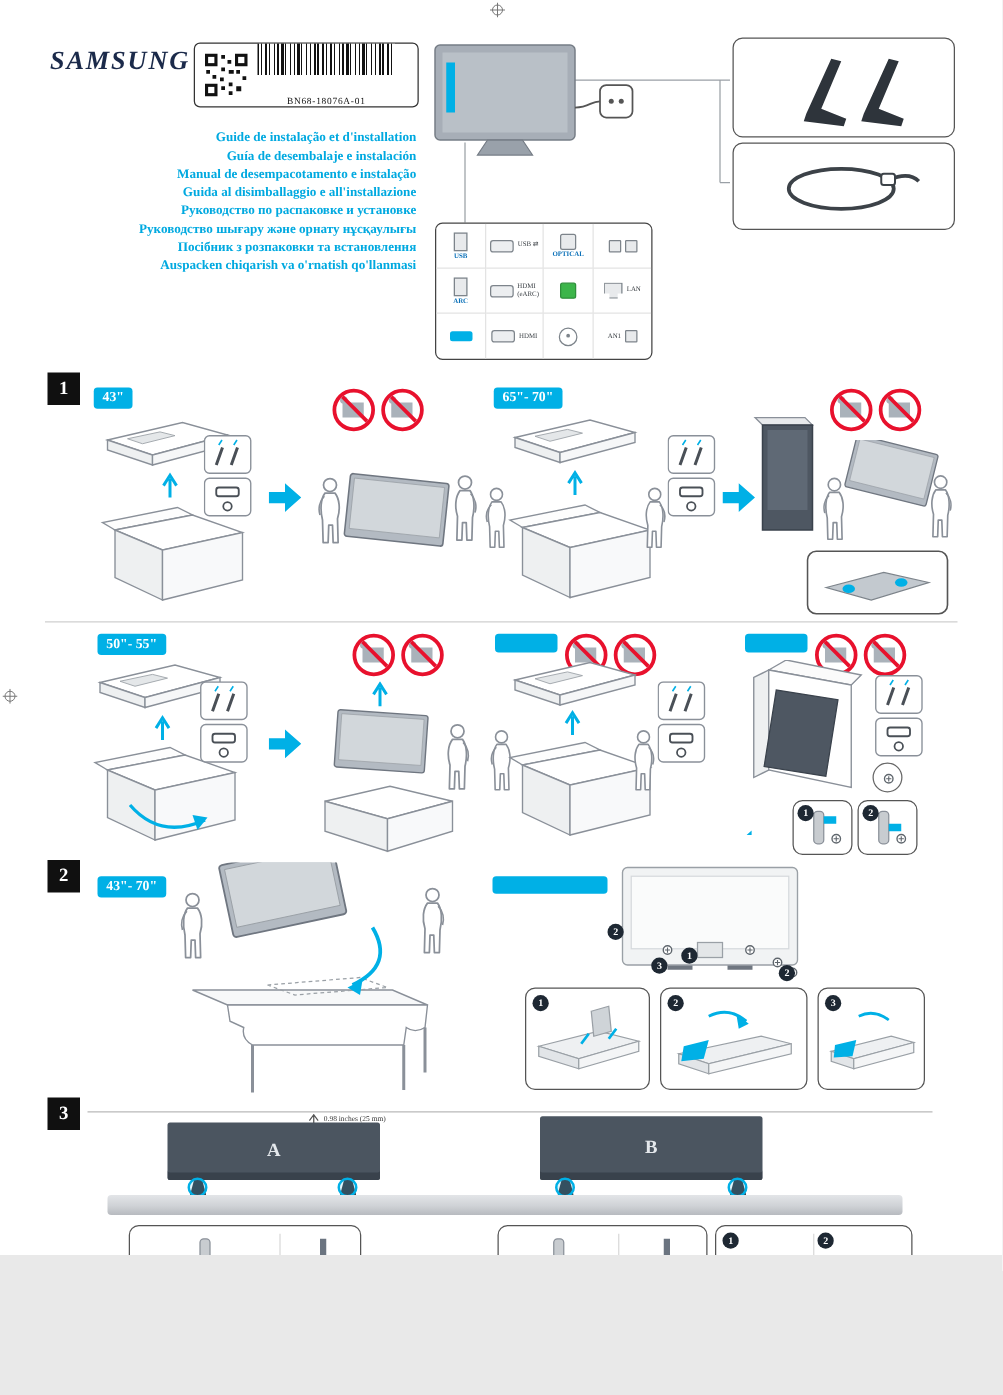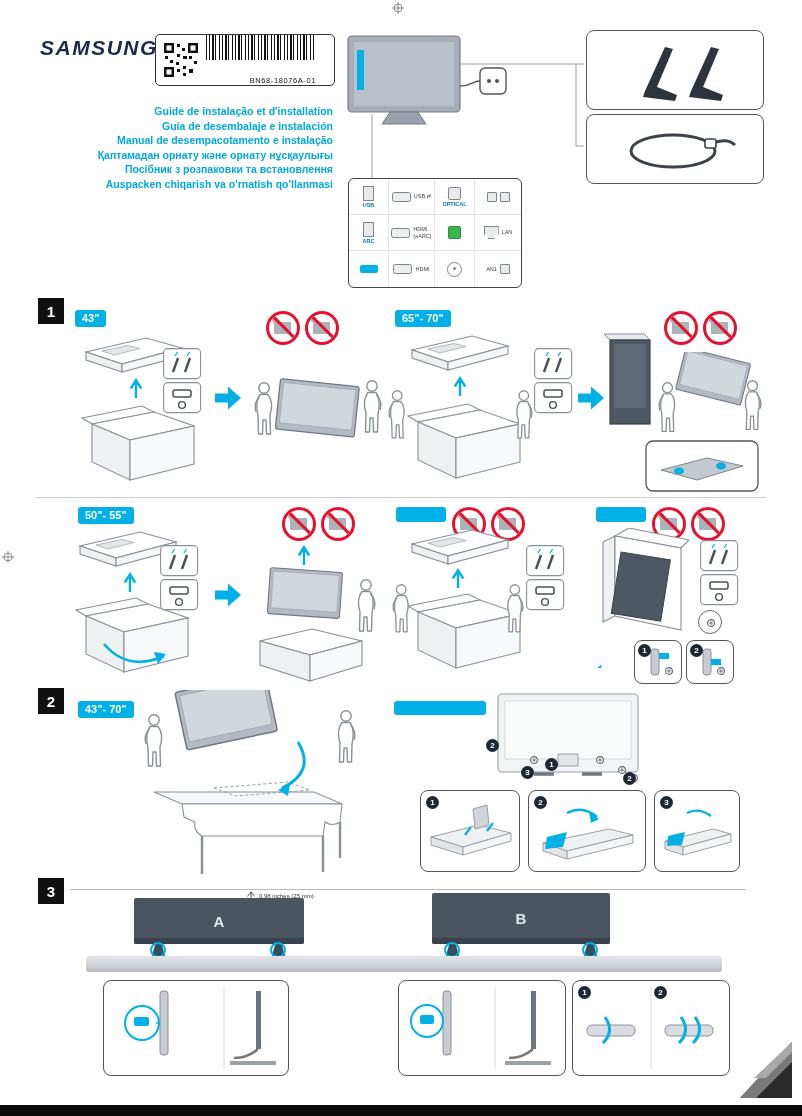--- a/index.html
+++ b/index.html
@@ -1,25 +1,25 @@
 <!DOCTYPE html>
 <html><head>
 <meta charset="utf-8">
 <style>
   html,body{margin:0;padding:0;background:#e9e9e9;}
-  .page{position:relative;width:802px;height:1116px;background:#ffffff;overflow:hidden;
-        font-family:Liberation Sans, sans-serif;color:#222;}
+  .page{position:relative;width:802px;height:1004px;background:#ffffff;overflow:hidden;
+        font-family:Liberation Serif, serif;color:#222;}
   .abs{position:absolute;}
 
   
   .logo{font-weight:bold;font-size:21px;letter-spacing:1.5px;color:#1b2a4a;font-style:italic;}
   .codebox{border:1.2px solid #333;border-radius:5px;display:flex;align-items:center;padding:5px 7px;gap:7px;background:#fff;}
   .barcode{width:110px;height:25px;
     background:repeating-linear-gradient(90deg,#111 0 1px,#fff 1px 3px,#111 3px 4px,#fff 4px 6px,#111 6px 8px,#fff 8px 9px,#111 9px 10px,#fff 10px 13px);}
-  .pn{font-size:7.5px;letter-spacing:.6px;text-align:right;margin-top:16px;color:#111;}
+  .pn{font-size:7.5px;letter-spacing:.6px;text-align:center;margin-top:16px;color:#111;}
   .titles{text-align:right;line-height:14.6px;font-size:10.5px;font-weight:bold;color:#00a9e0;}
 
   
   .pp{border:1.3px solid #444;border-radius:6px;background:#fff;display:grid;
       grid-template-columns:40px 46px 40px 46px;grid-auto-rows:36px;overflow:hidden;}
   .pcell{display:flex;flex-direction:column;align-items:center;justify-content:center;
          border-right:1px solid #e3e3e3;border-bottom:1px solid #e3e3e3;gap:1px;}
   .pcell.row{flex-direction:row;gap:3px;}
   .pcell:nth-child(4n){border-right:none;}
   .pcell:nth-child(n+9){border-bottom:none;}
@@ -147,21 +147,23 @@
     <div>
       <div class="barcode"></div>
       <div class="pn">BN68-18076A-01</div>
     </div>
   </div>
 
   <div class="abs titles" style="left:63px;top:104px;width:270px">
     <div>Guide de instalação et d'installation</div>
     <div>Guía de desembalaje e instalación</div>
     <div>Manual de desempacotamento e instalação</div>
-    <div>Қаптамадан орнату және орнату нұсқаулығы</div>
+    <div>Guida al disimballaggio e all'installazione</div>
+    <div>Руководство по распаковке и установке</div>
+    <div>Руководство шығару және орнату нұсқаулығы</div>
     <div>Посібник з розпаковки та встановлення</div>
     <div>Auspacken chiqarish va o'rnatish qo'llanmasi</div>
   </div>
 
   <svg class="abs" style="left:340px;top:28px" width="250" height="152">
     <path d="M120,36 H244 M236,36 V118 M236,118 H244" fill="none" stroke="#9aa0a6" stroke-width="1"></path>
     <path d="M32,86 V150" stroke="#9aa0a6" stroke-width="1"></path>
     <rect x="8" y="8" width="112" height="76" rx="4" fill="#a7aeb7" stroke="#767d86" stroke-width="1.2"></rect>
     <rect x="14" y="14" width="100" height="64" fill="#b9c0c7"></rect>
     <rect x="17" y="22" width="7" height="40" fill="#00b0e6"></rect>

